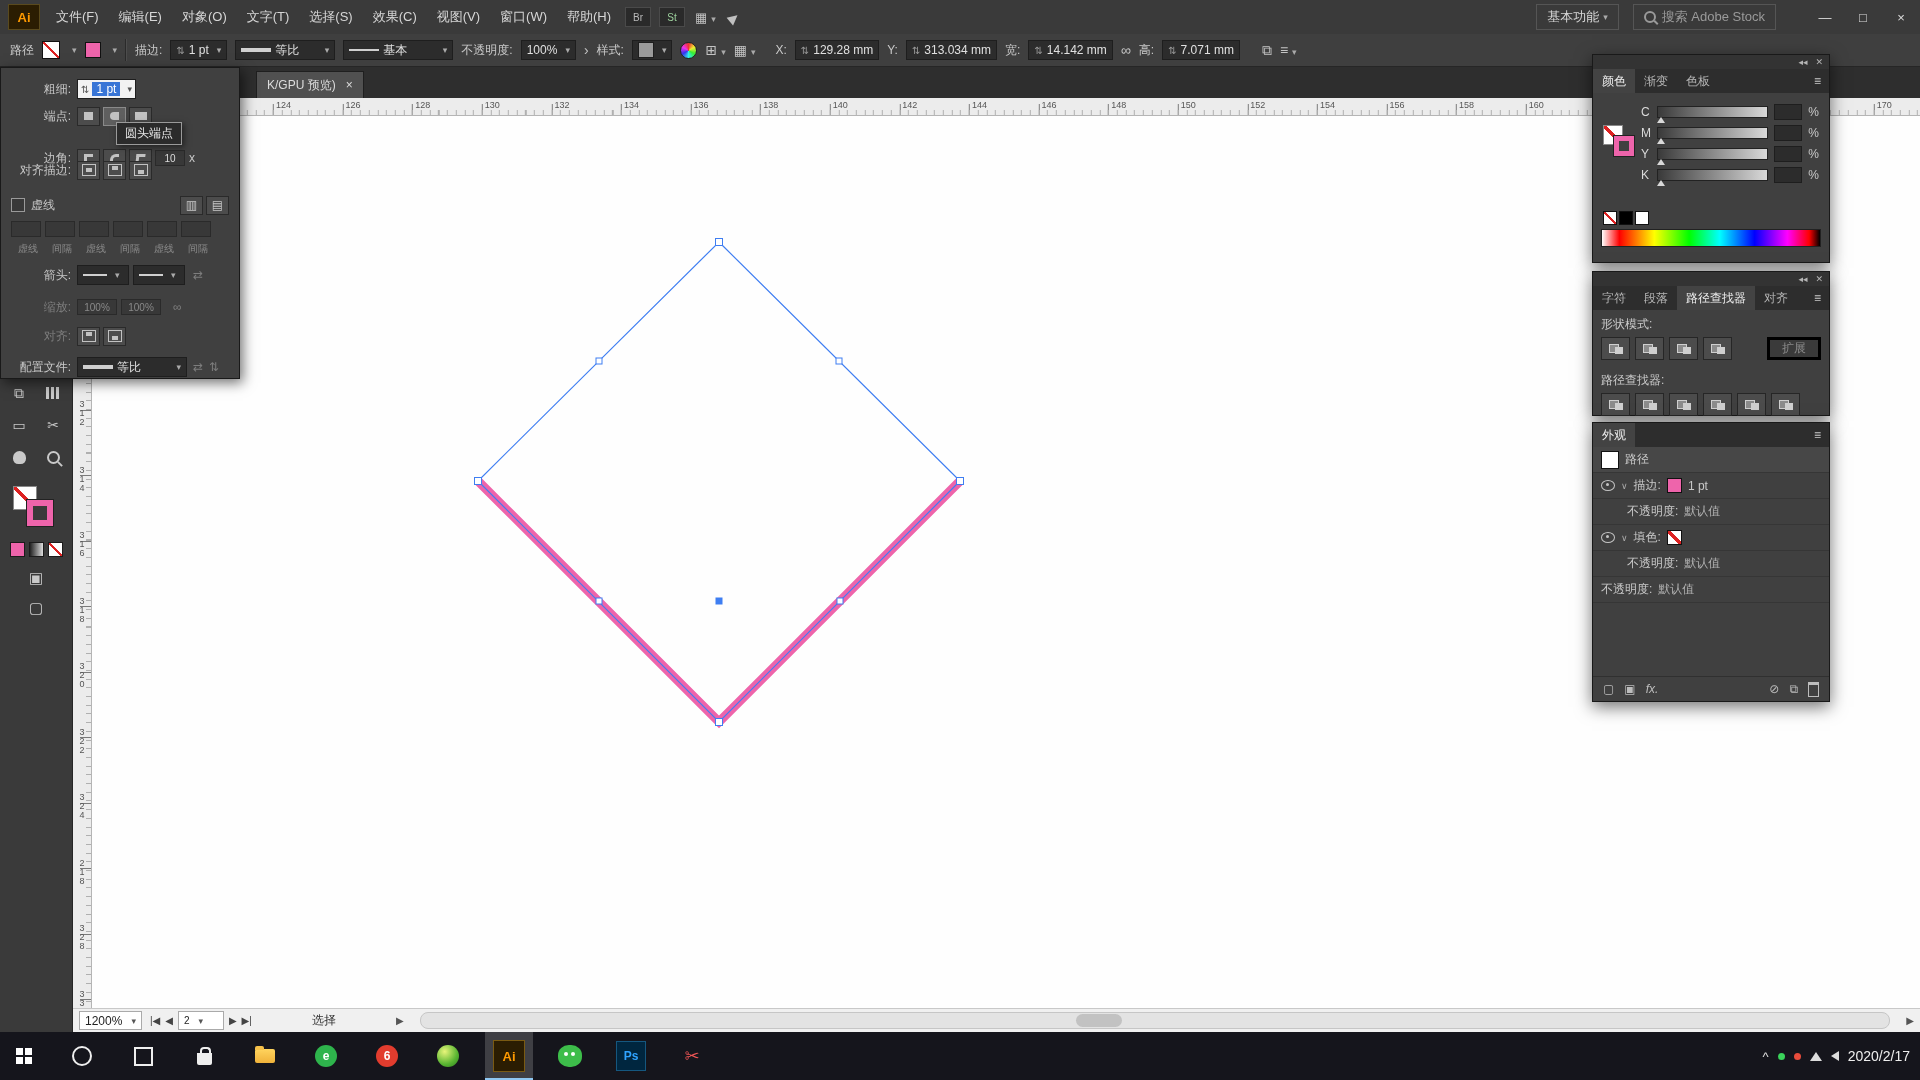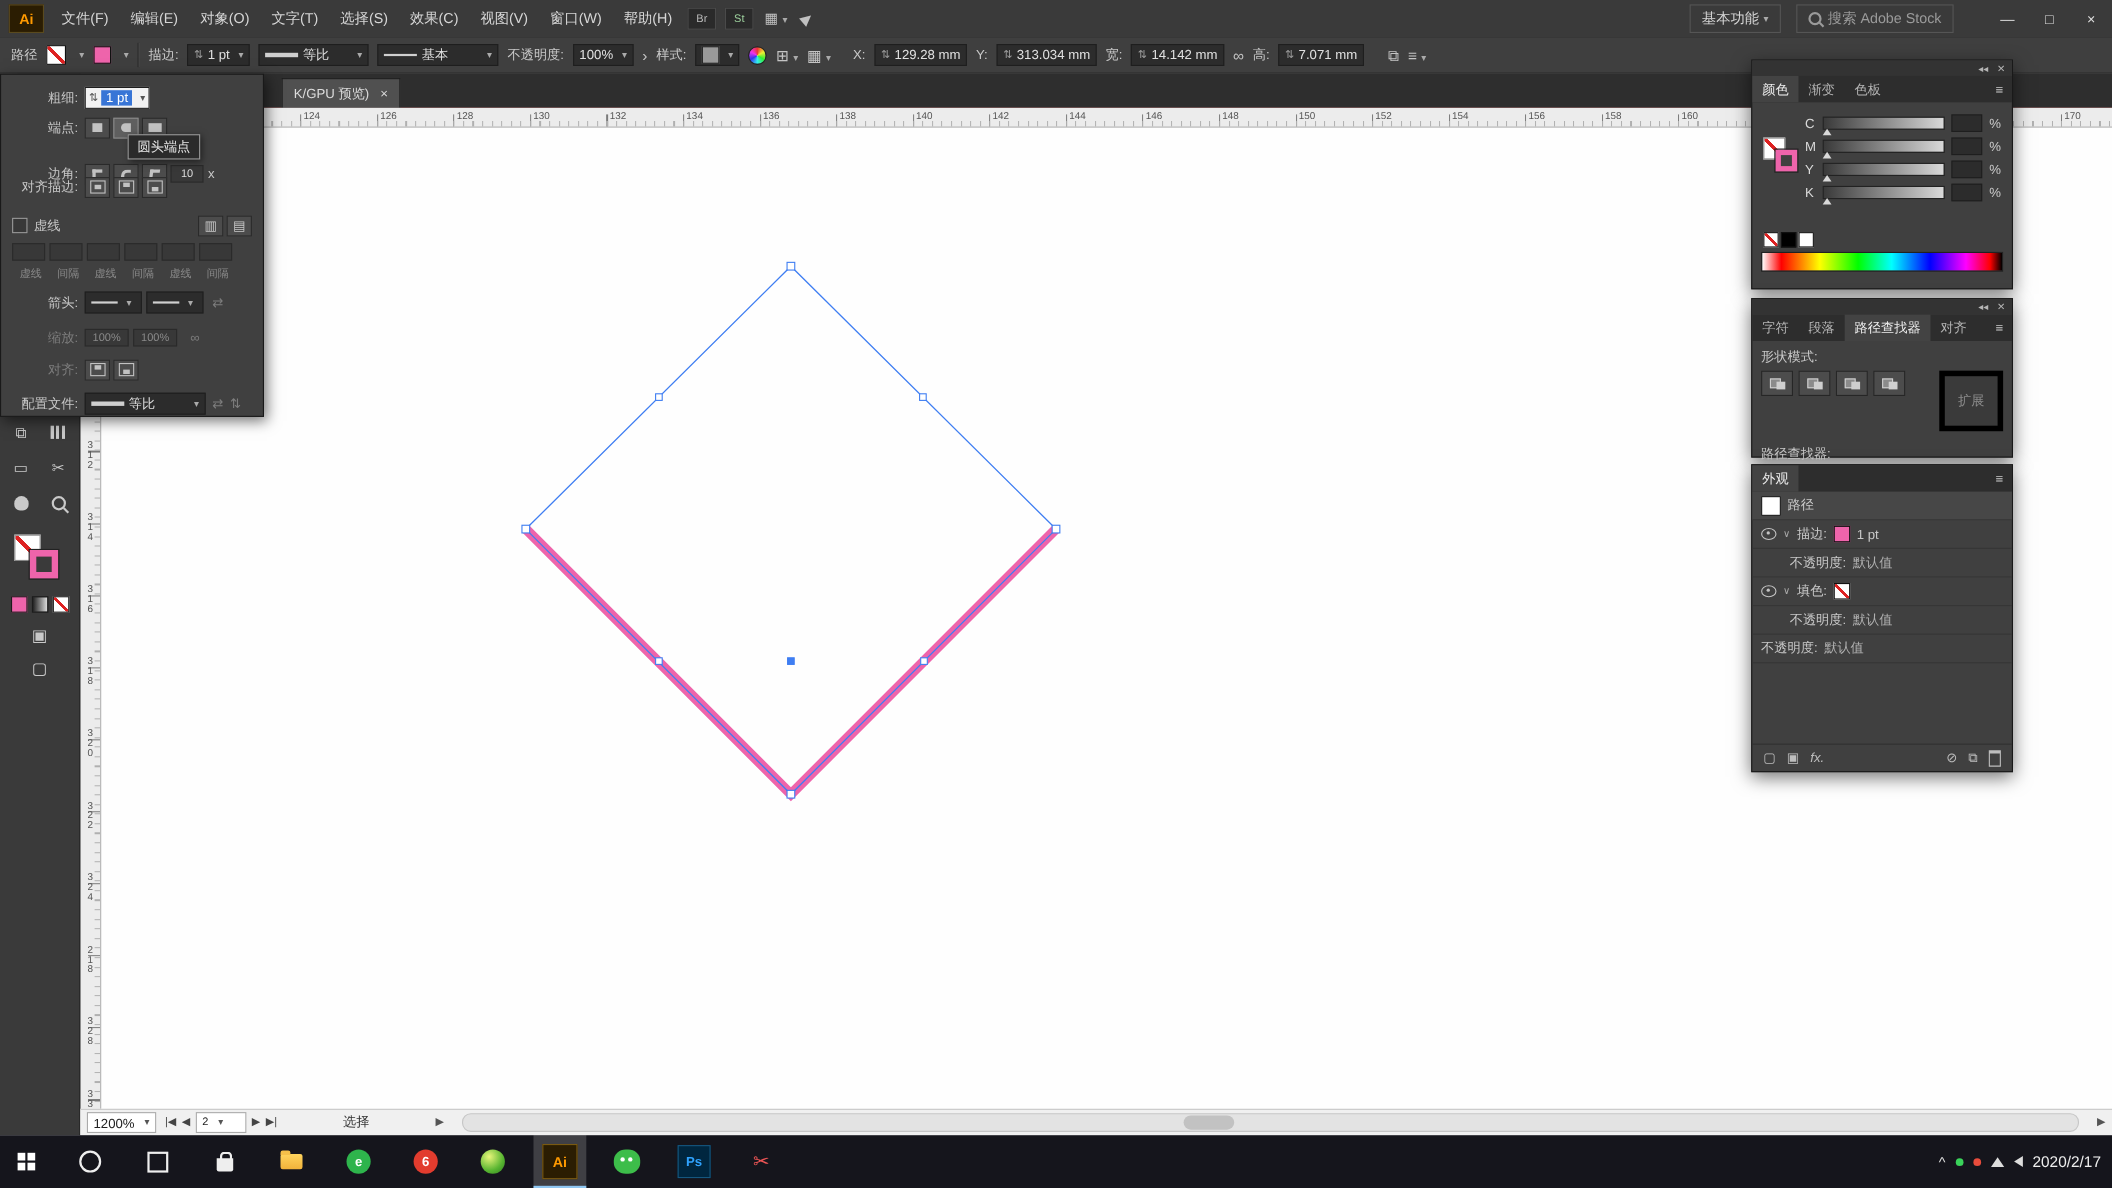--- a/index.html
+++ b/index.html
@@ -127,21 +127,21 @@
   .ssw.black{background:#000;}
   .ssw.white{background:#fff;}
   .spectrum{position:absolute;left:8px;right:8px;top:136px;height:16px;border:1px solid #222;
     background:linear-gradient(to right,#fff 0,#f00 8%,#ff0 24%,#0f0 40%,#0ff 54%,#00f 70%,#f0f 85%,#f00 95%,#000 100%);}
   .pfsec{padding:6px 8px 2px;color:#c9c9c9;}
   .pfbtns{display:flex;gap:5px;padding:2px 8px 6px;}
   .pfb{width:27px;height:21px;background:#4c4c4c;border:1px solid #262626;display:flex;align-items:center;justify-content:center;}
   .pfi{width:14px;height:10px;position:relative;}
   .pfi::before{content:"";position:absolute;left:0;top:0;width:8px;height:7px;border:1px solid #cfcfcf;background:#8b8b8b;}
   .pfi::after{content:"";position:absolute;right:0;bottom:0;width:8px;height:7px;background:#cfcfcf;}
-  .expandbtn{margin-left:auto;border:5px solid #000000;color:#8a8a8a;padding:14px 12px;background:#3a3a3a;}
+  .expandbtn{margin-left:auto;border:3px solid #000000;color:#8a8a8a;padding:0 12px;background:#3a3a3a;}
   .aprow{height:25px;display:flex;align-items:center;border-bottom:1px solid #363636;padding:0 8px;gap:6px;}
   .aprow.first{background:#474747;}
   .eye{width:12px;height:9px;border:1px solid #c4c4c4;border-radius:50%;position:relative;flex:none;}
   .eye::after{content:"";position:absolute;left:4px;top:2px;width:3px;height:3px;background:#c4c4c4;border-radius:50%;}
   .chev{font-size:9px;color:#aaa;}
   .sw{width:13px;height:13px;border:1px solid #111;flex:none;}
   .sw.white{background:#fff;}
   .sw.pink{background:#ee64ab;}
   .sw.none{background:#fff;background-image:linear-gradient(45deg,transparent 42%,#d22 42%,#d22 58%,transparent 58%);}
   .indent{width:20px;flex:none;}

